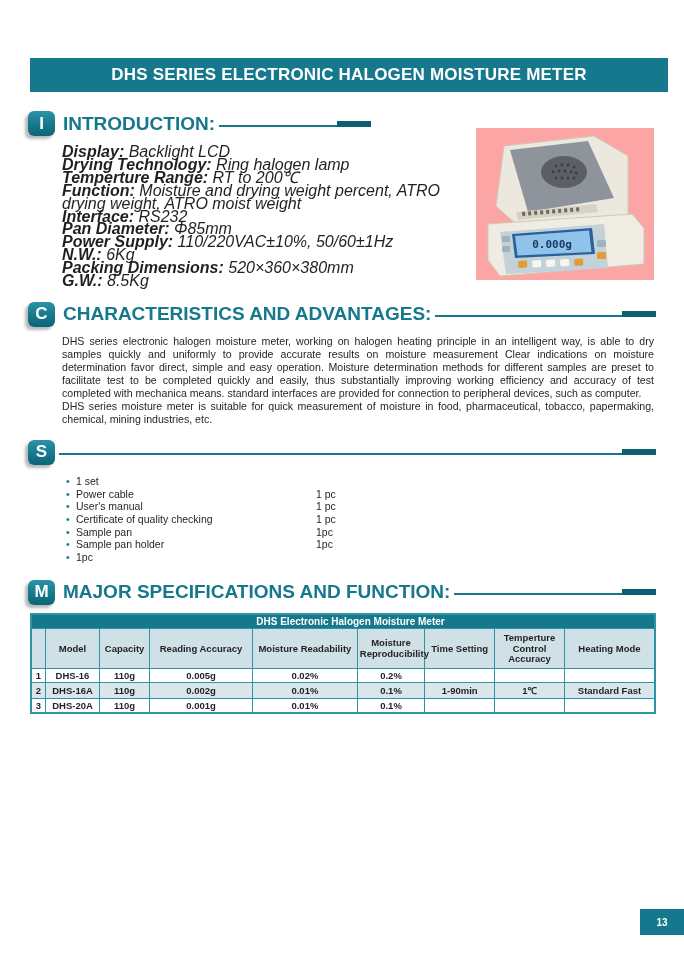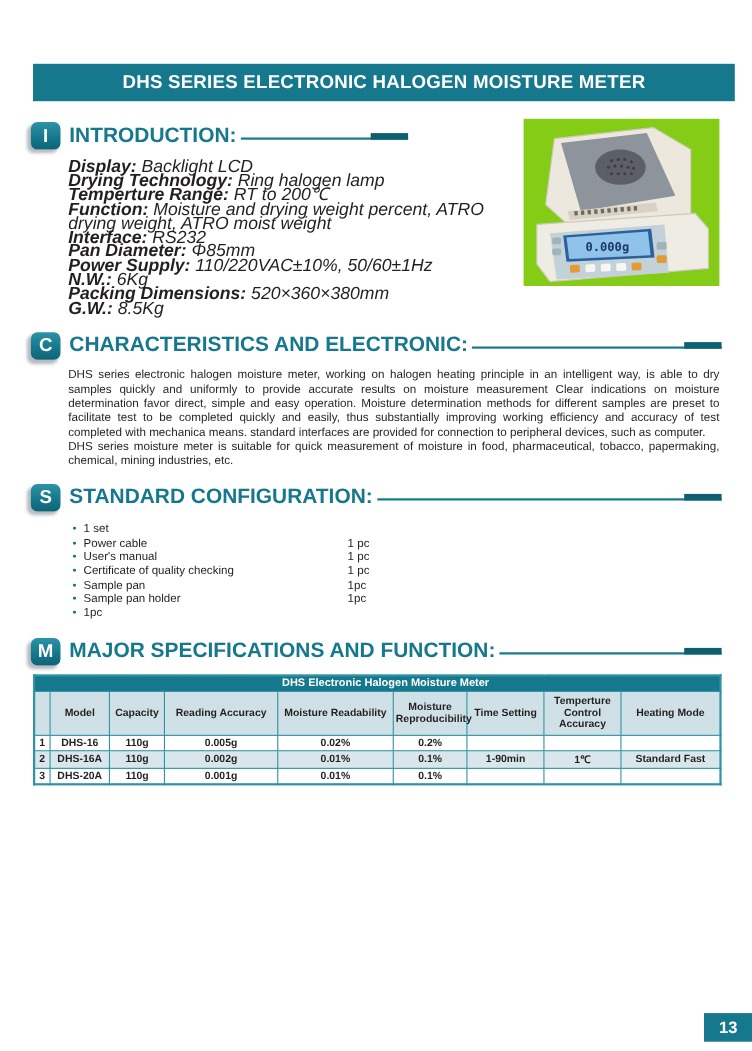--- a/index.html
+++ b/index.html
@@ -34,21 +34,21 @@
   .rule.full{flex:1;}
   .rule.short{width:152px;}
   .rule::after{content:"";position:absolute;right:0;bottom:-2px;width:34px;height:6px;background:var(--accent-dark);}
 
   
   .spec-list{margin:10px 0 0 62px;width:420px;}
   .spec-line{font-size:16px;line-height:12.9px;font-style:italic;}
   .spec-line b{font-weight:bold;}
 
   
-  .product{position:absolute;top:108px;right:30px;width:178px;height:152px;background:#84cc16;}
+  .product{position:absolute;top:128px;right:30px;width:178px;height:152px;background:#fca5a5;}
 
   
   .paras{margin:8px 30px 0 62px;}
   .paras p{font-size:10.6px;line-height:13px;text-align:justify;}
 
   
   .cfg-list{margin:10px 0 0 66px;}
   .cfg-row{display:flex;font-size:10.5px;line-height:12.7px;}
   .bullet{color:var(--accent);width:10px;flex:none;}
   .cfg-name{width:240px;flex:none;}
@@ -61,22 +61,22 @@
   .tbl-title th{background:var(--accent);color:#fff;font-size:10px;font-weight:bold;height:15px;border:1px solid var(--tbl-border);padding-left:17px;}
   thead .cols th{background:var(--tbl-head-bg);font-weight:bold;height:40px;line-height:10.5px;}
   tbody td{height:14px;font-weight:bold;}
   tbody tr.alt{background:var(--tbl-alt-bg);}
   table{border:2px solid var(--tbl-border);}
   col.c0{width:2.3%} col.c1{width:8.7%} col.c2{width:8.0%} col.c3{width:16.5%}
   col.c4{width:16.8%} col.c5{width:10.8%} col.c6{width:11.2%} col.c7{width:11.2%} col.c8{width:14.5%}
 
   
   .page-num{
-    position:absolute;right:0;bottom:8px;width:44px;height:26px;background:var(--accent);
-    color:#fff;font-weight:bold;font-size:15px;display:flex;align-items:center;justify-content:center;
+    position:absolute;right:0;bottom:20px;width:44px;height:26px;background:var(--accent);
+    color:#fff;font-weight:bold;font-size:10px;display:flex;align-items:center;justify-content:center;
   }
 </style>
 </head>
 <body>
 
 <div class="page">
 
   <div class="banner">DHS SERIES ELECTRONIC HALOGEN MOISTURE METER</div>
 
   <div class="section-head" style="margin-top:19px;">
@@ -154,33 +154,32 @@
       <rect x="26" y="118" width="8" height="6" rx="1.5" fill="#9fb3ba"></rect>
       <rect x="121" y="112" width="9" height="7" rx="1.5" fill="#9fb3ba"></rect>
       <rect x="121" y="124" width="9" height="7" rx="1.5" fill="#e39b37"></rect>
     </svg>
   </div>
 
   <div class="section-head" style="margin-top:14px;">
     <div class="section-icon">
       <span>C</span>
     </div>
-    <div class="section-title">CHARACTERISTICS AND ELECTRONIC:</div>
+    <div class="section-title">CHARACTERISTICS AND ADVANTAGES:</div>
     <div class="rule full"></div>
   </div>
   <div class="paras" id="char-paras">
       <p>DHS series electronic halogen moisture meter, working on halogen heating principle in an intelligent way, is able to dry samples quickly and uniformly to provide accurate results on moisture measurement Clear indications on moisture determination favor direct, simple and easy operation. Moisture determination methods for different samples are preset to facilitate test to be completed quickly and easily, thus substantially improving working efficiency and accuracy of test completed with mechanica means. standard interfaces are provided for connection to peripheral devices, such as computer.</p>
       <p>DHS series moisture meter is suitable for quick measurement of moisture in food, pharmaceutical, tobacco, papermaking, chemical, mining industries, etc.</p>
     </div>
 
   <div class="section-head" style="margin-top:14px;">
     <div class="section-icon">
       <span>S</span>
     </div>
-    <div class="section-title">STANDARD CONFIGURATION:</div>
     <div class="rule full"></div>
   </div>
   <div class="cfg-list" id="cfg-list">
       <div class="cfg-row">
         <span class="bullet">•</span>
         <span class="cfg-qty">1 set</span>
       </div>
       <div class="cfg-row">
         <span class="bullet">•</span>
         <span class="cfg-name">Power cable</span>

